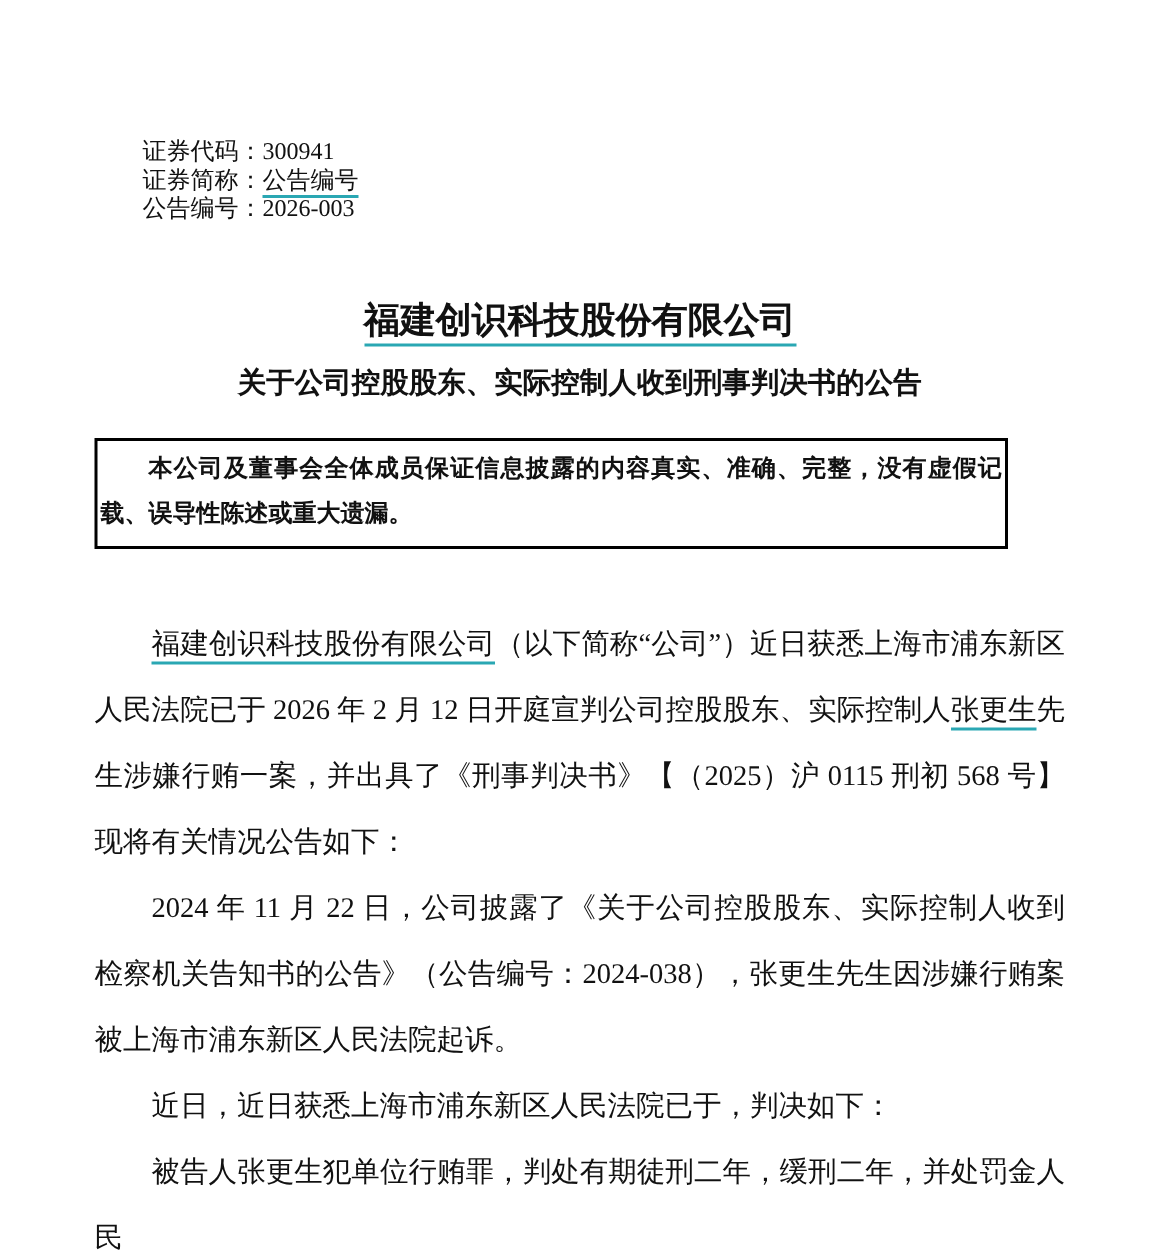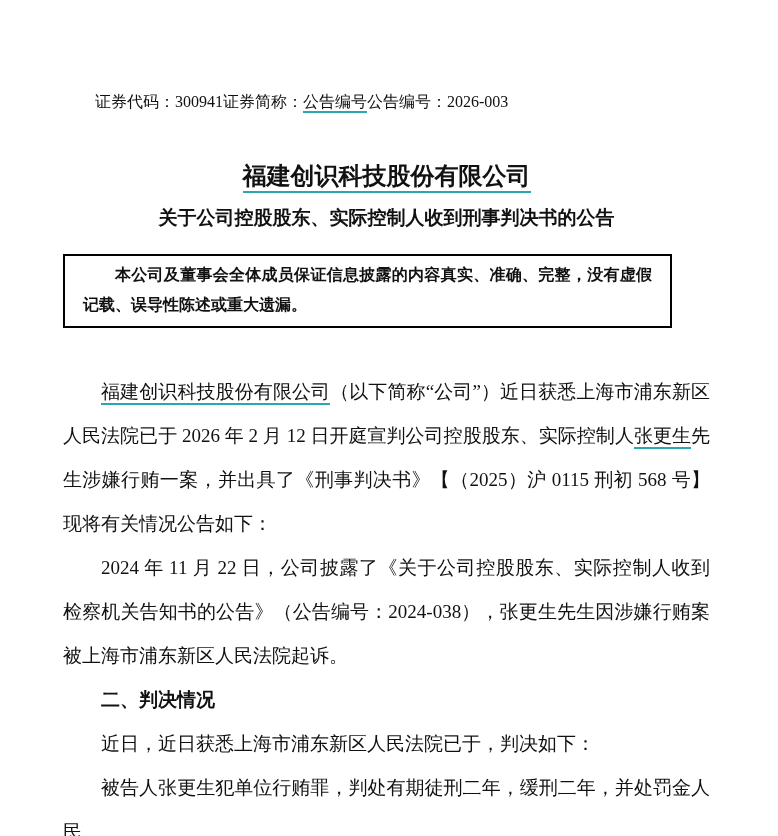--- a/index.html
+++ b/index.html
@@ -11,21 +11,21 @@
   body{width:778px;height:836px;overflow:hidden;}
   .page{
     width:778px;height:836px;box-sizing:border-box;
     padding:92px 68px 0 63px;
     background:#ffffff;color:var(--text);
     font-family:"Liberation Serif","DejaVu Serif",serif;
   }
   .header-row{
     display:flex;align-items:baseline;
     font-size:16px;line-height:19px;
-    padding-left:32px;padding-right:25px;
+    padding-left:32px;padding-right:25px;flex-direction:column;
   }
   .u{
     border-bottom:2px solid var(--underline);
     padding-bottom:1px;
   }
   .title1{
     margin:50px 0 0;text-align:center;
     font-size:24px;font-weight:bold;line-height:30px;
   }
   .title1 .u2{
@@ -33,21 +33,21 @@
     padding-bottom:2px;
   }
   .title2{
     margin:12px 0 0;text-align:center;
     font-size:19px;font-weight:bold;line-height:30px;
   }
   .notice-box{
     margin-top:21px;
     width:609px;box-sizing:border-box;
     border:2px solid var(--box-border);
-    padding:4px 18px 6px;
+    padding:4px 2px 6px;
   }
   .notice-box p{
     margin:0;text-indent:2em;
     font-size:16px;font-weight:bold;line-height:30px;
     text-align:justify;
   }
   .body-text{
     margin-top:42px;
     font-size:19px;line-height:44px;
     text-align:justify;
@@ -72,18 +72,17 @@
 
   <div class="title2">关于公司控股股东、实际控制人收到刑事判决书的公告</div>
 
   <div class="notice-box">
     <p>本公司及董事会全体成员保证信息披露的内容真实、准确、完整，没有虚假记载、误导性陈述或重大遗漏。</p>
   </div>
 
   <div class="body-text">
     <p><span class="u">福建创识科技股份有限公司</span><span>（以下简称“公司”）近日获悉上海市浦东新区人民法院已于 2026 年 2 月 12 日开庭宣判公司控股股东、实际控制人</span><span class="u">张更生</span><span>先生涉嫌行贿一案，并出具了《刑事判决书》【（2025）沪 0115 刑初 568 号】现将有关情况公告如下：</span></p>
     <p>2024 年 11 月 22 日，公司披露了《关于公司控股股东、实际控制人收到检察机关告知书的公告》（公告编号：2024-038），张更生先生因涉嫌行贿案被上海市浦东新区人民法院起诉。</p>
-    <p class="heading">二、判决情况</p>
     <p>近日，近日获悉上海市浦东新区人民法院已于，判决如下：</p>
     <p>被告人张更生犯单位行贿罪，判处有期徒刑二年，缓刑二年，并处罚金人民</p>
   </div>
 
 </div>
 
 </body></html>

